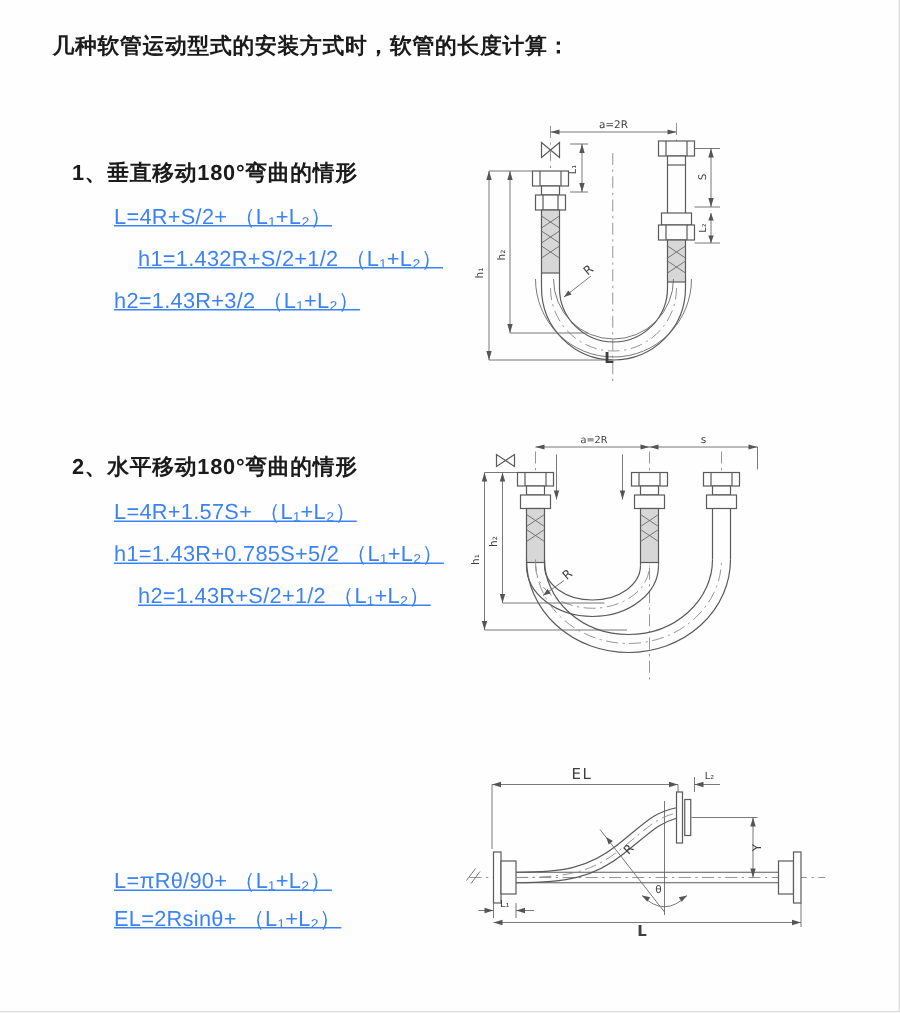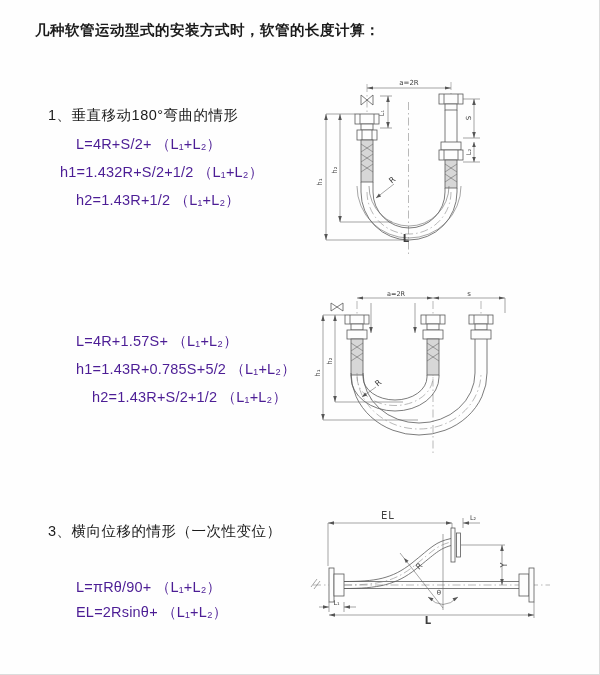--- a/index.html
+++ b/index.html
@@ -6,53 +6,54 @@
   .page{
     position:relative;width:600px;height:675px;background:#fefefe;
     font-family:"Liberation Sans",sans-serif;overflow:hidden;
     box-shadow:inset -1px -1px 0 #dcdcdc;
   }
   .doc-title{
     position:absolute;left:35px;top:21px;font-size:14.5px;font-weight:bold;
     color:#1b1b1b;letter-spacing:.5px;white-space:nowrap;
   }
   .sec-heading{
-    position:absolute;font-size:14.5px;font-weight:normal;color:#1b1b1b;
+    position:absolute;font-size:14.5px;font-weight:bold;color:#1b1b1b;
     letter-spacing:.5px;white-space:nowrap;
   }
   .formula{
-    position:absolute;font-size:14.5px;color:#4c1d95;letter-spacing:.2px;
+    position:absolute;font-size:14.5px;color:#3b82f6;letter-spacing:.2px;
     white-space:nowrap;
+    text-decoration:underline;
   }
   svg{position:absolute;}
   svg text{font-family:"DejaVu Sans","Liberation Sans",sans-serif;fill:#3f3f3f;}
   .ln{stroke:#5a5a5a;stroke-width:.8;fill:none;}
   .thin{stroke:#6a6a6a;stroke-width:.6;fill:none;}
   .cl{stroke:#8a8a8a;stroke-width:.6;fill:none;stroke-dasharray:8 3 1.5 3;}
   .arr{fill:#555;stroke:none;}
   .braid{fill:#d7d7d7;stroke:#5a5a5a;stroke-width:.8;}
   .bx{fill:#fdfdfd;stroke:#5a5a5a;stroke-width:.8;}
 </style>
 </head>
 <body>
 
 <div class="page">
 
   <div class="doc-title">几种软管运动型式的安装方式时，软管的长度计算：</div>
 
   <div class="sec-heading" style="left:48px;top:106px">1、垂直移动180°弯曲的情形</div>
   <div class="formula" style="left:76px;top:135px">L=4R+S/2+ （L₁+L₂）</div>
-  <div class="formula" style="left:60px;top:163px">h1=1.432R+S/2+1/2 （L₁+L₂）</div>
-  <div class="formula" style="left:76px;top:191px">h2=1.43R+1/2 （L₁+L₂）</div>
-
+  <div class="formula" style="left:92px;top:163px">h1=1.432R+S/2+1/2 （L₁+L₂）</div>
+  <div class="formula" style="left:76px;top:191px">h2=1.43R+3/2 （L₁+L₂）</div>
+
+  <div class="sec-heading" style="left:48px;top:302px">2、水平移动180°弯曲的情形</div>
   <div class="formula" style="left:76px;top:332px">L=4R+1.57S+ （L₁+L₂）</div>
   <div class="formula" style="left:76px;top:360px">h1=1.43R+0.785S+5/2 （L₁+L₂）</div>
   <div class="formula" style="left:92px;top:388px">h2=1.43R+S/2+1/2 （L₁+L₂）</div>
 
-  <div class="sec-heading" style="left:48px;top:522px">3、横向位移的情形（一次性变位）</div>
   <div class="formula" style="left:76px;top:578px">L=πRθ/90+ （L₁+L₂）</div>
   <div class="formula" style="left:76px;top:603px">EL=2Rsinθ+ （L₁+L₂）</div>
 
   <svg style="left:310px;top:70px" width="220" height="190" viewBox="0 0 220 190">
     <g>
       <line class="cl" x1="98.5" y1="32" x2="98.5" y2="184"></line>
       <line class="cl" x1="57" y1="14" x2="57" y2="44"></line>
       <line class="cl" x1="141" y1="12" x2="141" y2="24"></line>
     </g>
     <g>

